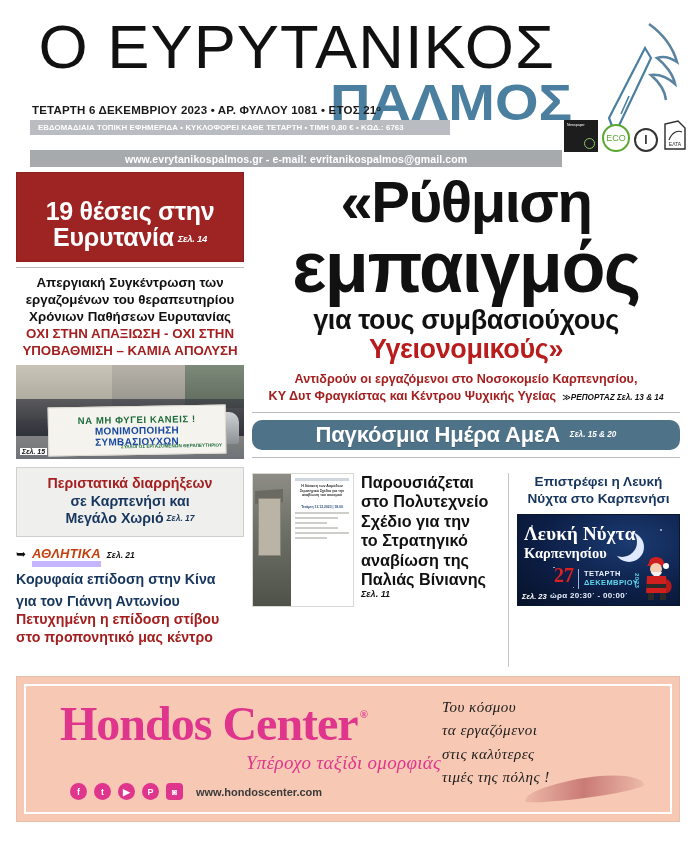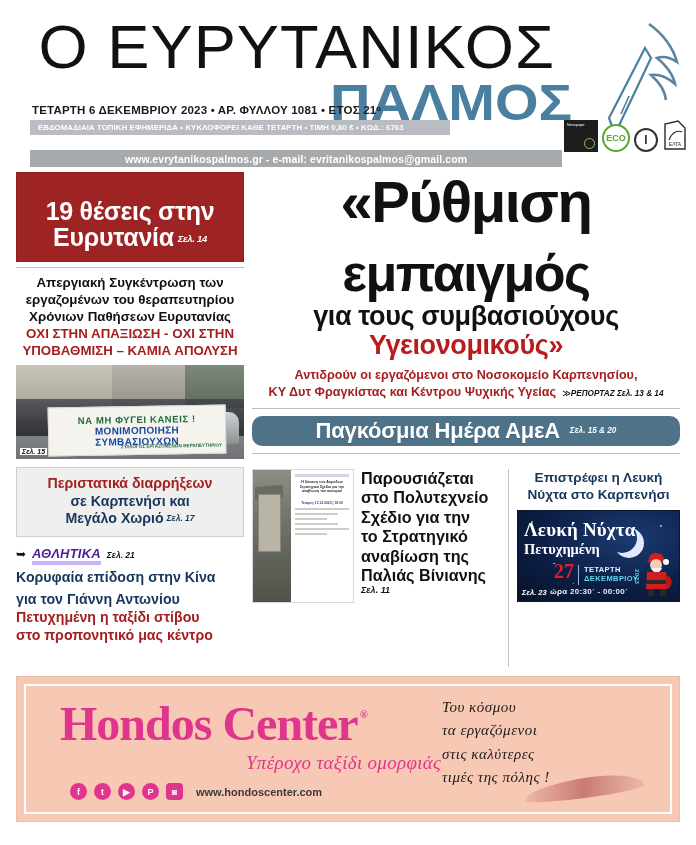--- a/index.html
+++ b/index.html
@@ -45,21 +45,21 @@
     background:#a7aaad; display:flex; align-items:center; justify-content:center;
   }
   .sitebar span {
     color:#fff; font-size:10.5px; font-weight:700; letter-spacing:0.1px; white-space:nowrap;
   }
   .badges { position:absolute; right: 8px; top: 118px; display:flex; align-items:flex-end; gap:4px; }
   .badge-np { width:34px; height:32px; background:#1d1d1d; position:relative; }
   .badge-np .np-t { position:absolute; top:3px; left:3px; font-size:3.5px; color:#fff; line-height:1.2; }
   .badge-np .np-dot { position:absolute; right:3px; bottom:3px; width:11px; height:11px; border:1px solid #8fc46a; border-radius:50%; }
   .badge-eco { width:28px; height:28px; border-radius:50%; background:#fff; border:2px solid #5aa832;
-    display:flex; align-items:center; justify-content:center; font-size:9px; font-weight:700; color:#5aa832; }
+    display:flex; align-items:center; justify-content:center; font-size:9px; font-weight:400; color:#5aa832; }
   .badge-i { width:24px; height:24px; border-radius:50%; border:2px solid #333; display:flex;
     align-items:center; justify-content:center; font-size:12px; color:#333; font-weight:700; }
   .badge-elta { width:26px; height:34px; position:relative; }
 
   
   .body-area { position:absolute; left:16px; top:172px; width:664px; height:495px; display:flex; gap:8px; }
   .col-left { width: 228px; display:flex; flex-direction:column; }
   .col-right { width: 428px; display:flex; flex-direction:column; }
 
   
@@ -109,36 +109,35 @@
     margin-top: 8px; background:#efefed; border:1px solid #cfcfcb;
     padding: 7px 8px 8px 8px; text-align:center;
   }
   .graybox .g1 { font-size: 14.2px; font-weight:700; color:#a42020; line-height:1.25; }
   .graybox .g2 { font-size: 14.2px; font-weight:700; color:#17365d; line-height:1.25; }
   .graybox .gsel { font-size: 8.5px; font-style:italic; font-weight:700; color:#17365d; vertical-align:2px; margin-left:3px; }
 
   .sports { margin-top: 9px; }
   .sports-hd { display:flex; align-items:baseline; gap:6px; }
   .sports-hd .arrow { font-size:12px; color:#111; line-height:1; }
-  .sports-hd .lbl { font-size:13px; font-weight:700; font-style:italic; color:#4c1d95;
-    border-bottom:4px solid #c4b5fd; letter-spacing:0.2px; }
+  .sports-hd .lbl { font-size:13px; font-weight:700; font-style:italic; color:#c2410c;
+    border-bottom:6px solid #c4b5fd; letter-spacing:0.2px; }
   .sports-hd .sel { font-size:8.5px; font-style:italic; font-weight:700; color:#111; }
   .sports .s-blue { font-size: 14.2px; font-weight:700; color:#17365d; line-height:1.3; margin-top:3px; }
   .sports .s-red { font-size: 14.2px; font-weight:700; color:#a42020; line-height:1.3; }
 
   
   .main-head { text-align:center; padding-top: 2px; }
   .main-head .mh1 {
     font-size: 58px; font-weight:700; color:#111; line-height:0.98; letter-spacing:-1.5px;
     white-space:nowrap;
   }
   .main-head .mh2 {
-    font-size: 52px; font-weight:700; color:#111; line-height:1.0; letter-spacing:-1.5px;
+    font-size: 72px; font-weight:700; color:#111; line-height:1.0; letter-spacing:-1.5px;
     white-space:nowrap;
-    margin-top:16px;
   }
   .main-head .mh3 {
     font-size: 27px; font-weight:700; color:#111; line-height:1.12; letter-spacing:-0.4px;
     margin-top: 2px;
   }
   .main-head .mh4 {
     font-size: 27px; font-weight:700; color:#b91c1c; line-height:1.1; letter-spacing:-0.4px;
   }
   .main-sub { text-align:center; margin-top: 6px; }
   .main-sub .ms { font-size: 12.6px; font-weight:700; color:#a42020; line-height:1.35; }
@@ -320,21 +319,21 @@
       </div>
 
       <div class="sports">
         <div class="sports-hd">
           <span class="arrow">➥</span>
           <span class="lbl">ΑΘΛΗΤΙΚΑ</span>
           <span class="sel">Σελ. 21</span>
         </div>
         <div class="s-blue">Κορυφαία επίδοση στην Κίνα</div>
         <div class="s-blue">για τον Γιάννη Αντωνίου</div>
-        <div class="s-red">Πετυχημένη η ταξίδι στίβου</div>
+        <div class="s-red">Πετυχημένη η επίδοση στίβου</div>
         <div class="s-red">στο προπονητικό μας κέντρο</div>
       </div>
     </div>
 
     <div class="col-right">
 
       <div class="main-head">
         <div class="mh1">«Ρύθμιση</div>
         <div class="mh2">εμπαιγμός</div>
         <div class="mh3">για τους συμβασιούχους</div>
@@ -397,21 +396,21 @@
           <div class="ln-banner">
             <div class="star" style="left:8%;top:12%;width:2px;height:2px"></div>
             <div class="star" style="left:22%;top:58%;width:1.5px;height:1.5px"></div>
             <div class="star" style="left:46%;top:22%;width:2px;height:2px"></div>
             <div class="star" style="left:62%;top:66%;width:1.5px;height:1.5px"></div>
             <div class="star" style="left:88%;top:16%;width:2px;height:2px"></div>
             <div class="star" style="left:34%;top:80%;width:1.5px;height:1.5px"></div>
             <div class="star" style="left:74%;top:44%;width:1.5px;height:1.5px"></div>
             <div class="ln-moon"></div>
             <div class="ln-t1">Λευκή Νύχτα</div>
-            <div class="ln-t2">Πετυχημένη</div>
+            <div class="ln-t2">Καρπενησίου</div>
             <div class="ln-num">27</div>
             <div class="ln-vbar"></div>
             <div class="ln-d1">ΤΕΤΑΡΤΗ</div>
             <div class="ln-d2">ΔΕΚΕΜΒΡΙΟΥ</div>
             <div class="ln-yr">2023</div>
             <div class="ln-hr">ώρα 20:30΄ - 00:00΄</div>
             <div class="ln-sel">Σελ. 23</div>
             <div class="ln-santa">
               <svg width="36" height="54" viewBox="0 0 36 54">
                 <path d="M10 14 C10 6, 24 6, 25 14 L27 17 L8 17 Z" fill="#cf1f1f"></path>

